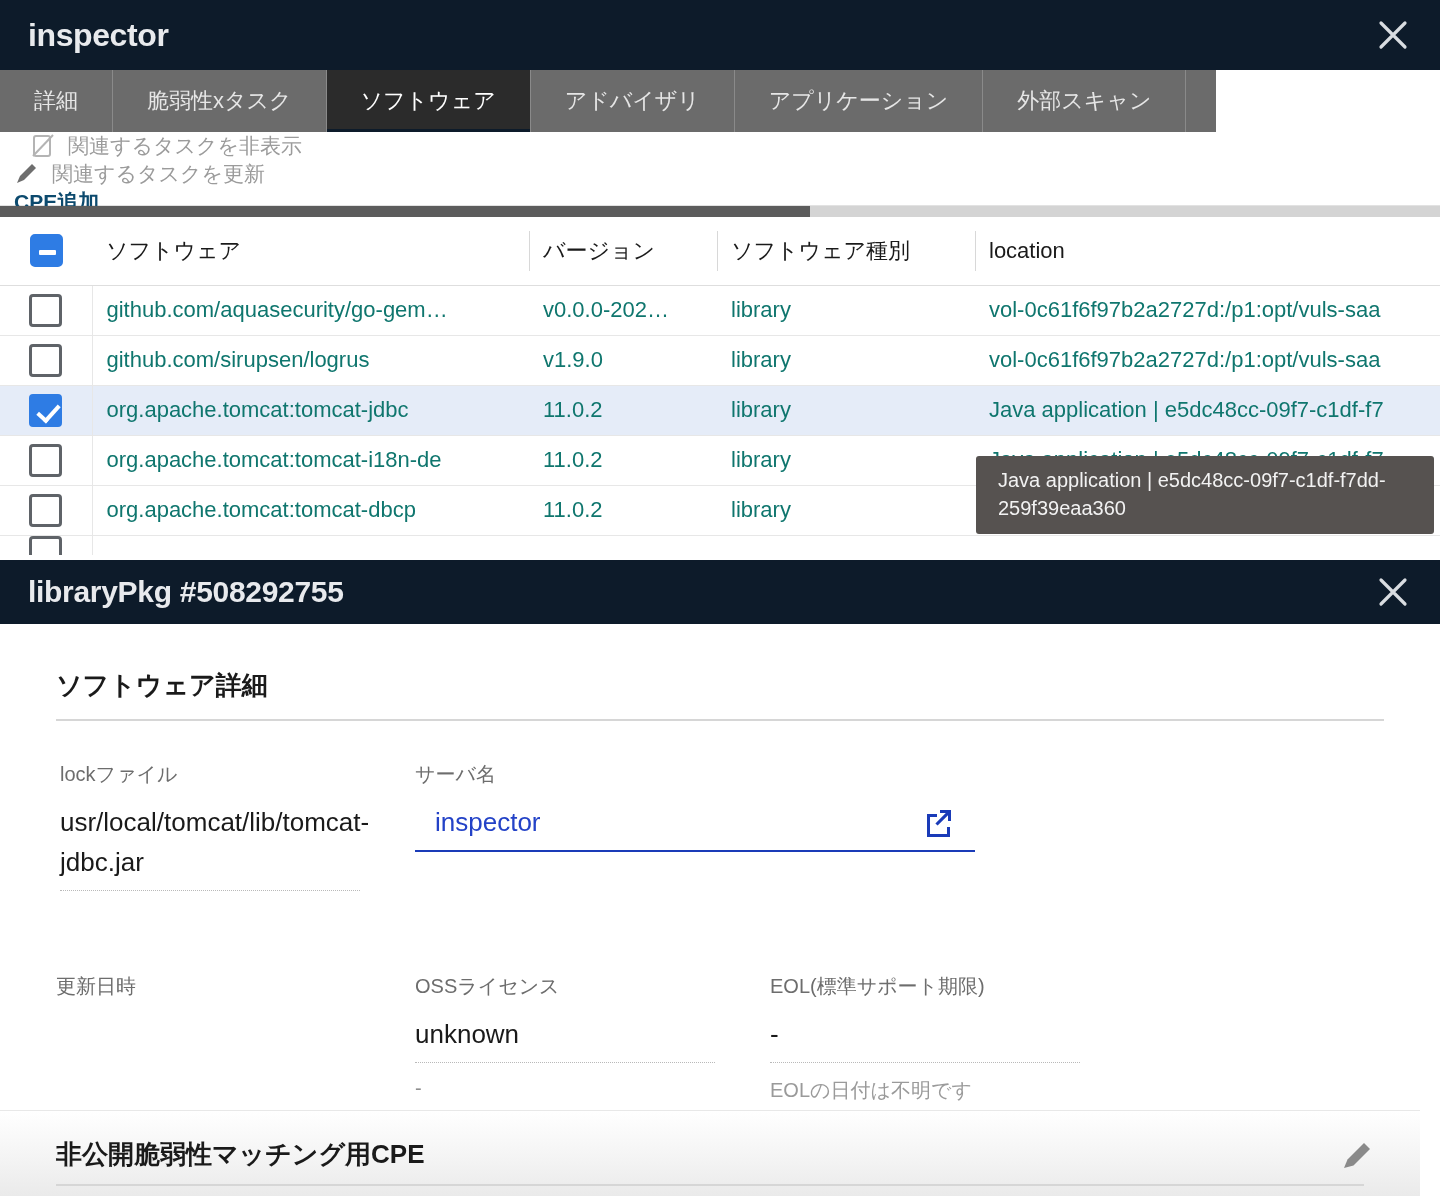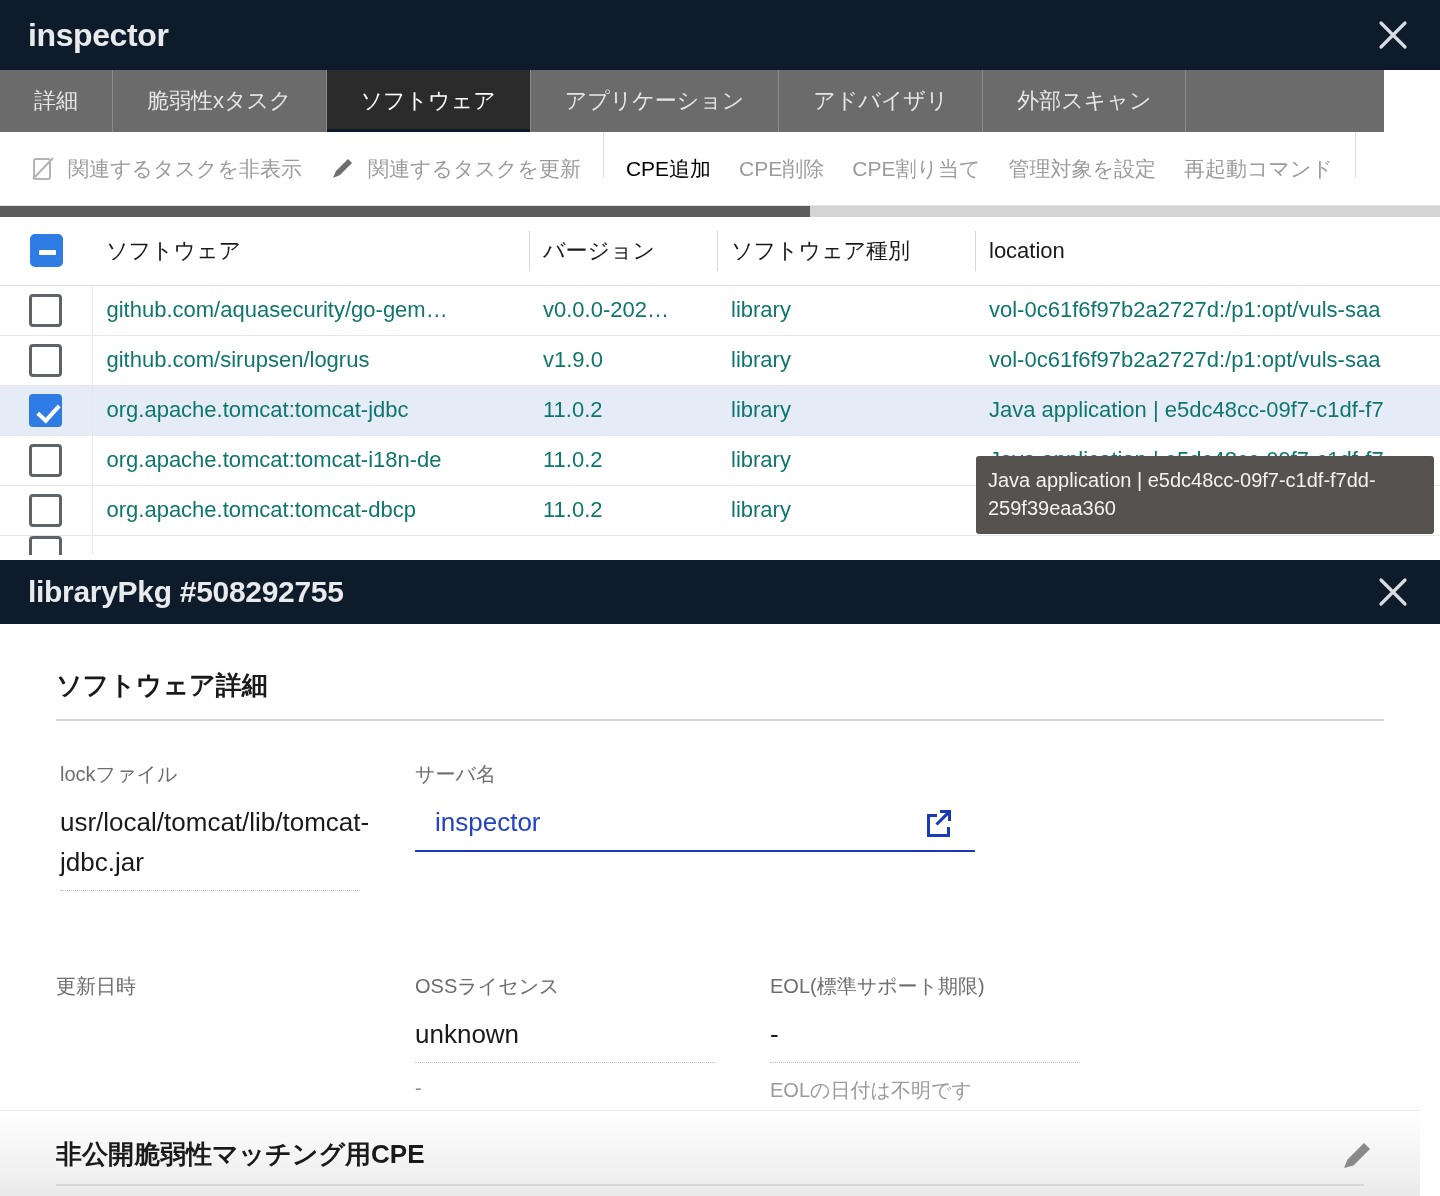--- a/index.html
+++ b/index.html
@@ -21,21 +21,21 @@
     letter-spacing:-0.4px;
   }
   .close-x {
     position:absolute; right:30px; top:50%; transform:translateY(-50%);
     width:34px; height:34px; cursor:pointer;
   }
   .close-x svg { display:block; }
 
   
   .tabstrip {
-    position:absolute; left:0; top:70px; width:1384px; height:62px;
+    position:absolute; left:0; top:70px; width:1216px; height:62px;
     background:#0d1b2a; display:flex; align-items:stretch;
   }
   .tab {
     background:#6b6b6b; color:#e6e6e6; font-size:22px;
     display:flex; align-items:center; justify-content:center;
     padding:0 34px; cursor:pointer;
     border-right:1px solid #8a8a8a;
     position:relative;
   }
   .tab.active {
@@ -45,28 +45,29 @@
     content:""; position:absolute; left:0; right:0; bottom:0; height:3px;
     background:#0d1b2a;
   }
   .tabstrip .tab-filler { flex:1; background:#6b6b6b; border-right:none; }
 
   
   .toolbar {
     position:absolute; left:0; top:132px; width:1440px; height:74px;
     background:#ffffff; display:flex; 
     border-bottom:1px solid #e2e2e2;
+    flex-direction:column;
   }
   .tb-item {
     display:flex; align-items:center; gap:12px;
     font-size:21px; color:#9b9b9b; padding:0 14px; cursor:default;
     white-space:nowrap;
   }
   .tb-item.first { margin-left:16px; }
-  .tb-item.link { color:#000000; cursor:pointer; font-weight:400; }
+  .tb-item.link { color:#0c4a6e; cursor:pointer; font-weight:700; }
   .tb-item.disabled { color:#9b9b9b; }
   .tb-sep { width:1px; height:46px; background:#dcdcdc; margin:0 8px; }
   .tb-icon { width:26px; height:26px; flex:0 0 26px; }
   .tb-icon svg { display:block; }
 
   
   .hscroll {
     position:absolute; left:0; top:206px; width:1440px; height:11px;
     background:#d4d4d4;
   }
@@ -129,21 +130,21 @@
   }
   .cb.indeterminate::after {
     content:""; position:absolute; left:6px; top:13px;
     width:17px; height:5px; background:#fff; border-radius:1px;
   }
 
   
   .tooltip {
     position:absolute; left:976px; top:456px; width:458px;
     background:#565250; color:#f2f2f2; font-size:20px; line-height:28px;
-    padding:10px 16px 12px 12px; border-radius:3px; z-index:20;
+    padding:10px 16px 12px 22px; border-radius:3px; z-index:20;
   }
 
   
   .detail-header {
     position:absolute; left:0; top:560px; width:1440px; height:64px;
     background:#0d1b2a; display:flex; align-items:center;
   }
   .detail-header .dtitle {
     color:#e8eaed; font-size:30px; font-weight:700; margin-left:28px;
     letter-spacing:-0.3px;
@@ -218,24 +219,24 @@
     <div class="tab">
         <span>詳細</span>
       </div>
     <div class="tab">
         <span>脆弱性xタスク</span>
       </div>
     <div class="tab active">
         <span>ソフトウェア</span>
       </div>
     <div class="tab">
+        <span>アドバイザリ</span>
+      </div>
+    <div class="tab">
         <span>アプリケーション</span>
-      </div>
-    <div class="tab">
-        <span>アドバイザリ</span>
       </div>
     <div class="tab">
         <span>外部スキャン</span>
       </div>
     <div class="tab-filler"></div>
   </div>
 
   <div class="toolbar">
     <div class="tb-item first disabled">
       <span class="tb-icon">

